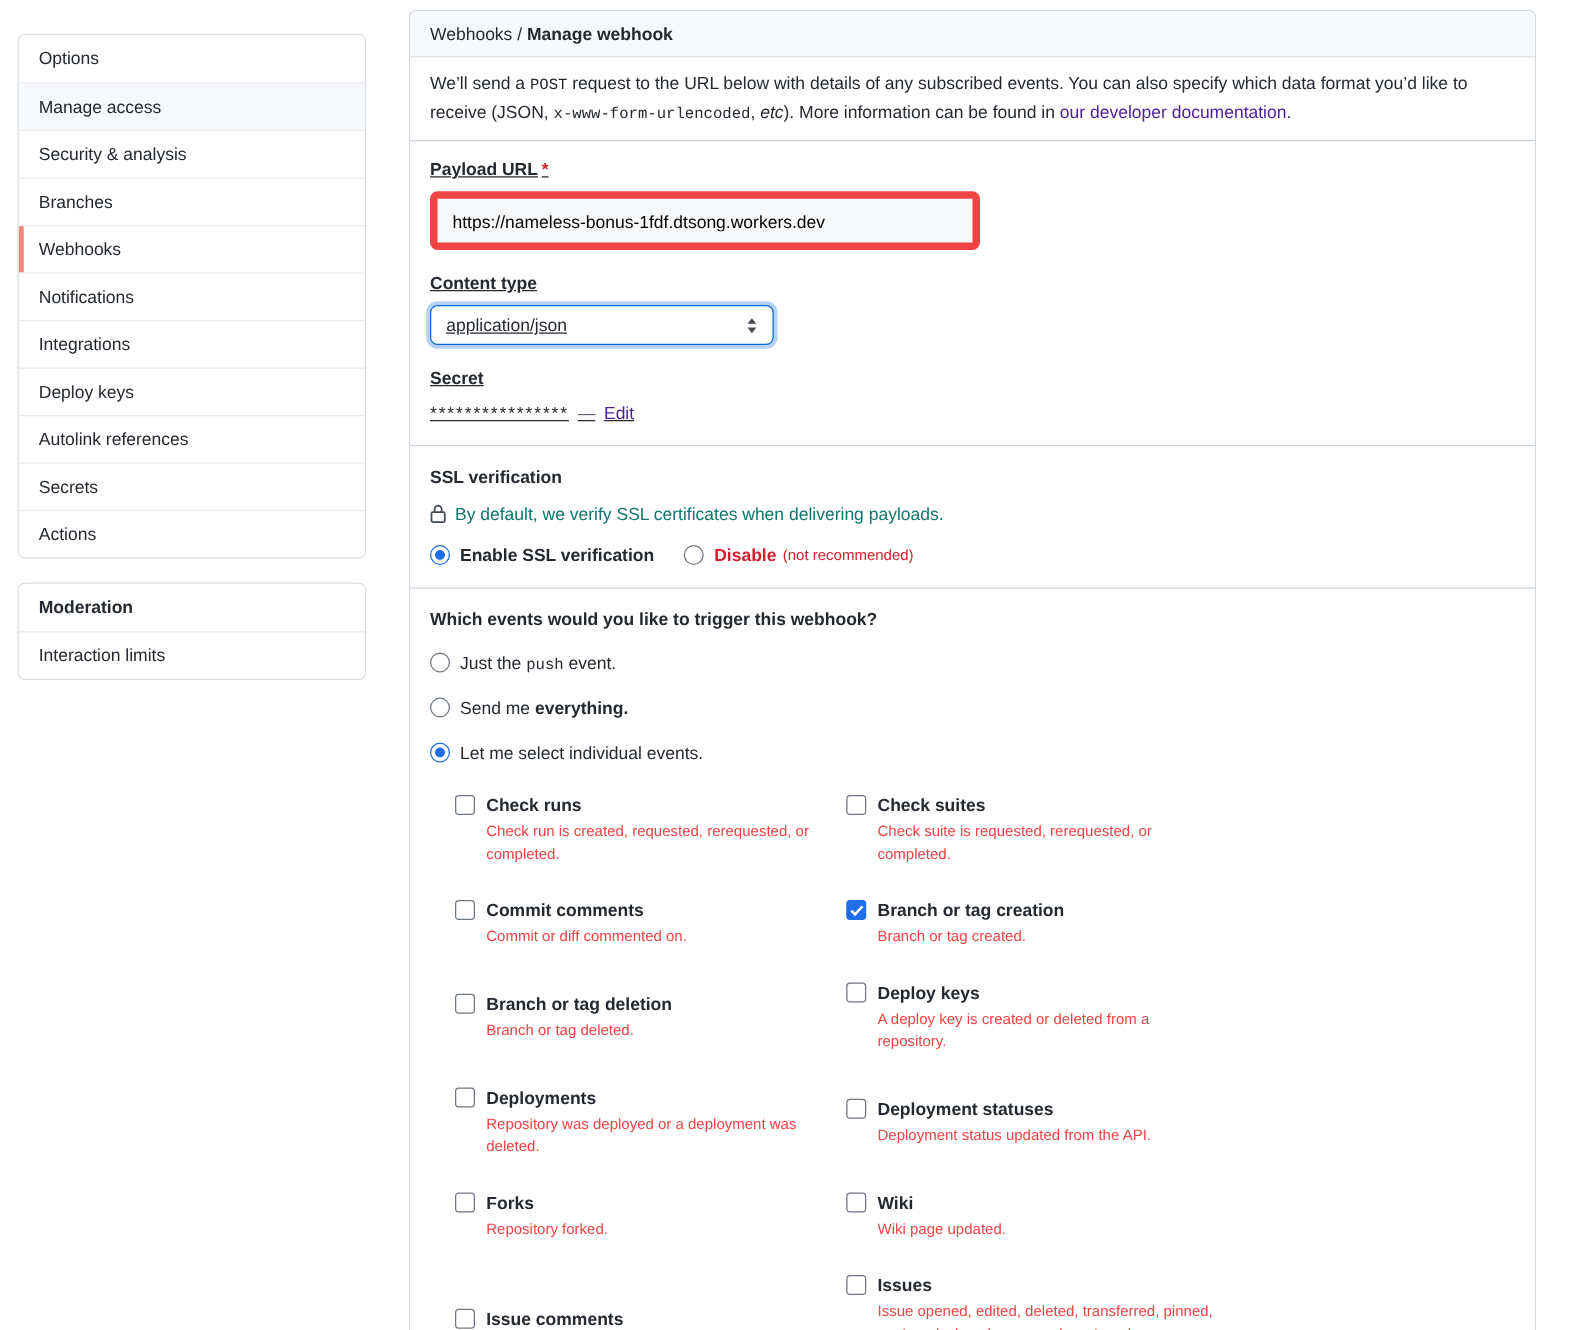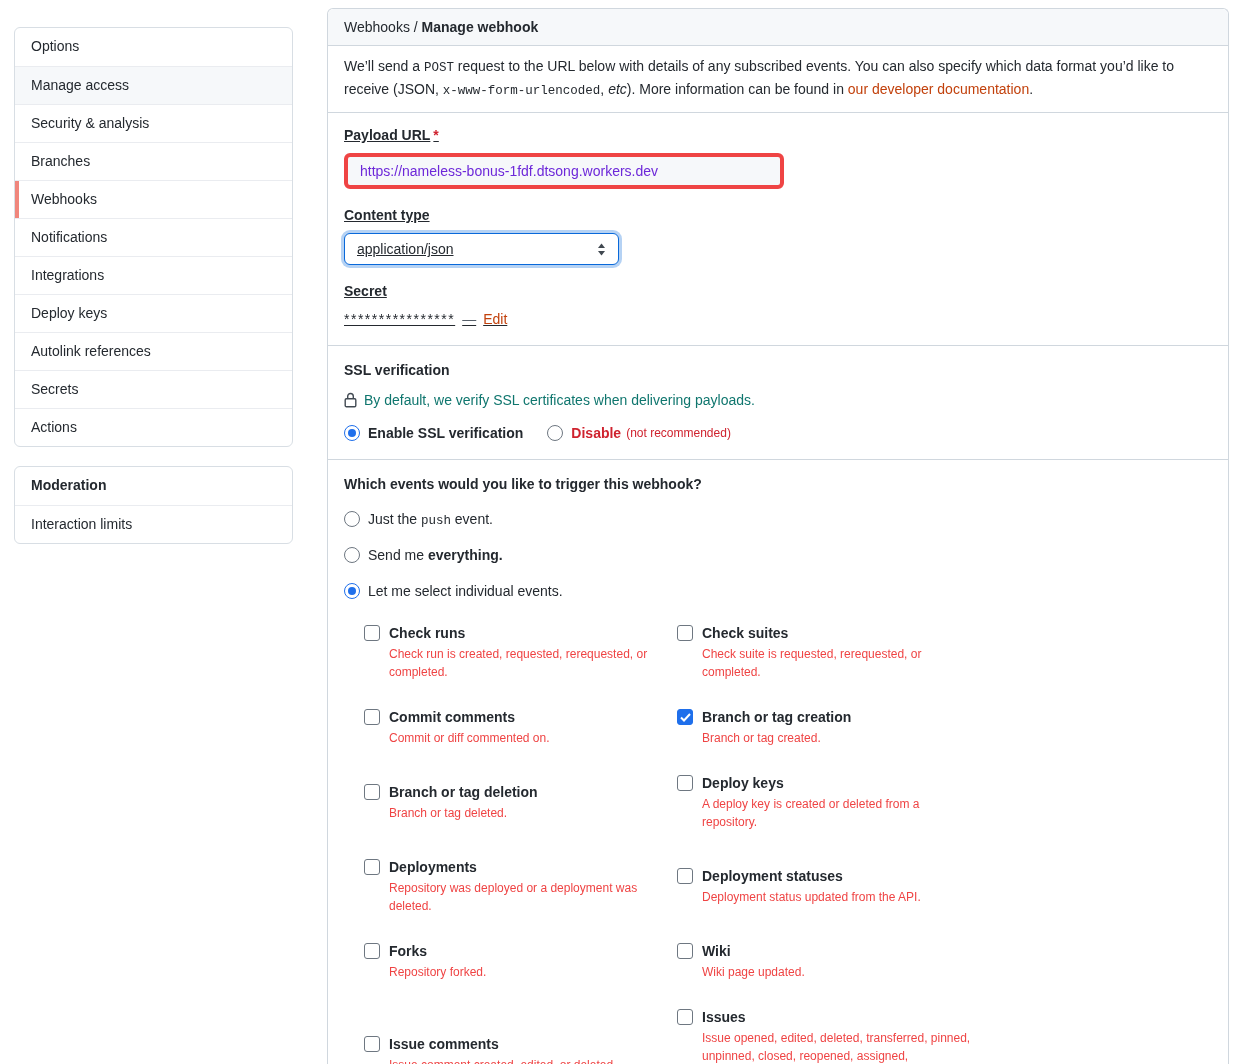--- a/index.html
+++ b/index.html
@@ -35,30 +35,30 @@
     border-radius: 6px 6px 0 0; padding: 8px 16px; line-height: 20px;
   }
   .panel-header a { color: #24292f; text-decoration: none; cursor: pointer; }
   .panel-header .current { font-weight: 700; }
 
   .intro { padding: 10px 16px; line-height: 21px; border-bottom: 1px solid #d0d7de; }
   code.inline {
     font-family: "Liberation Mono", "DejaVu Sans Mono", monospace;
     font-size: 12.5px;
   }
-  .link { color: #c2410c; text-decoration: none; cursor: pointer; }
+  .link { color: #4c1d95; text-decoration: none; cursor: pointer; }
 
   .form-section { padding: 12px 16px 16px; border-bottom: 1px solid #d0d7de; text-decoration: underline; }
   .field-label { display: block; font-weight: 600; line-height: 21px; margin: 16px 0 7px; }
   .field-label:first-child { margin-top: 0; }
   .req { color: #cf222e; margin-left: 3px; font-weight: 600; }
   .text-input {
-    width: 440px; height: 36px; padding: 5px 12px;
-    font-family: "Liberation Sans", "DejaVu Sans", sans-serif; font-size: 14px; color: #6d28d9;
-    background: #f6f8fa; border: 4px solid #ef4444; border-radius: 6px; outline: none;
+    width: 440px; height: 47px; padding: 5px 12px;
+    font-family: "Liberation Sans", "DejaVu Sans", sans-serif; font-size: 14px; color: #000000;
+    background: #f6f8fa; border: 6px solid #ef4444; border-radius: 6px; outline: none;
   }
   .select-control {
     width: 275px; height: 32px; padding: 0 12px;
     display: flex; align-items: center; justify-content: space-between;
     background: #fff; border: 1px solid #0969da; border-radius: 6px;
     box-shadow: 0 0 0 3px rgba(9,105,218,0.3); cursor: pointer;
   }
   .secret-row { display: flex; align-items: center; gap: 7px; margin-top: 6px; line-height: 20px; }
   .masked { letter-spacing: 1.5px; color: #24292f; }
   .dash { color: #57606a; }

